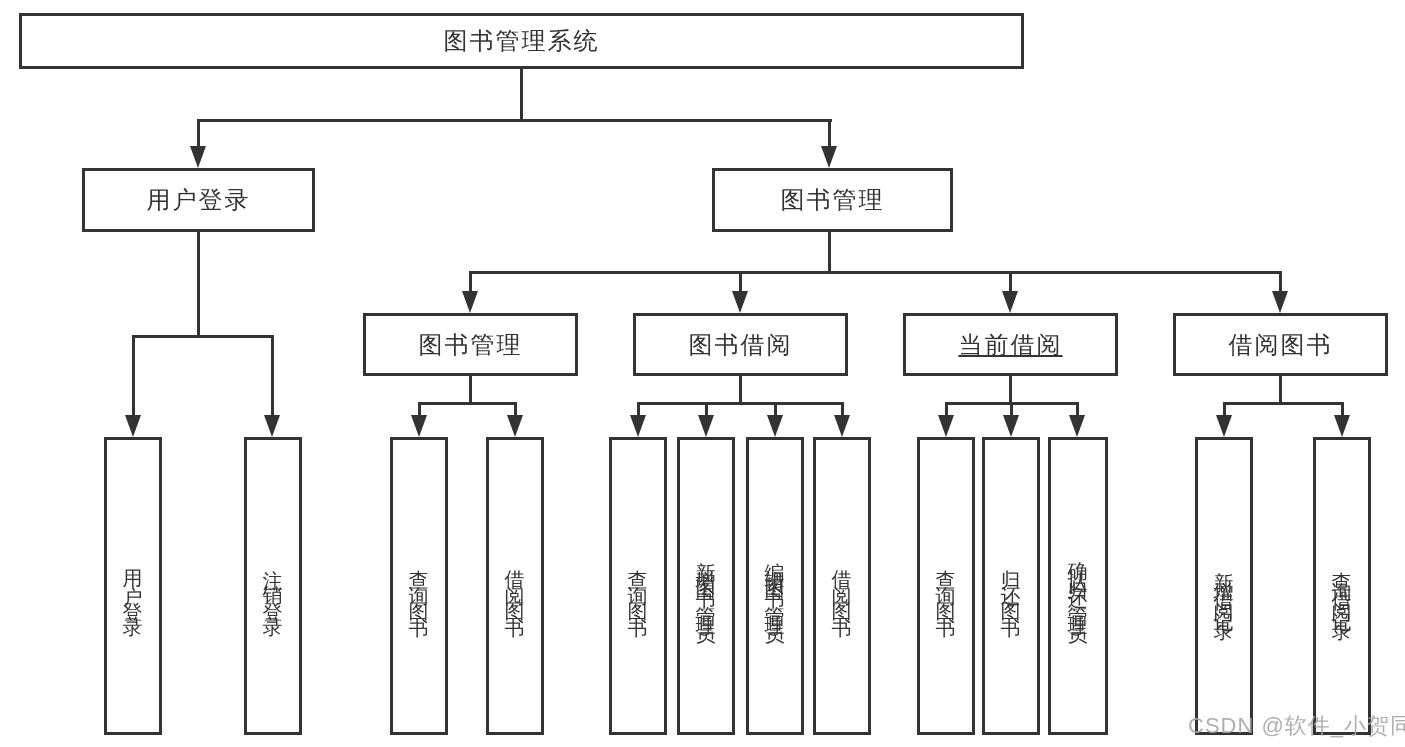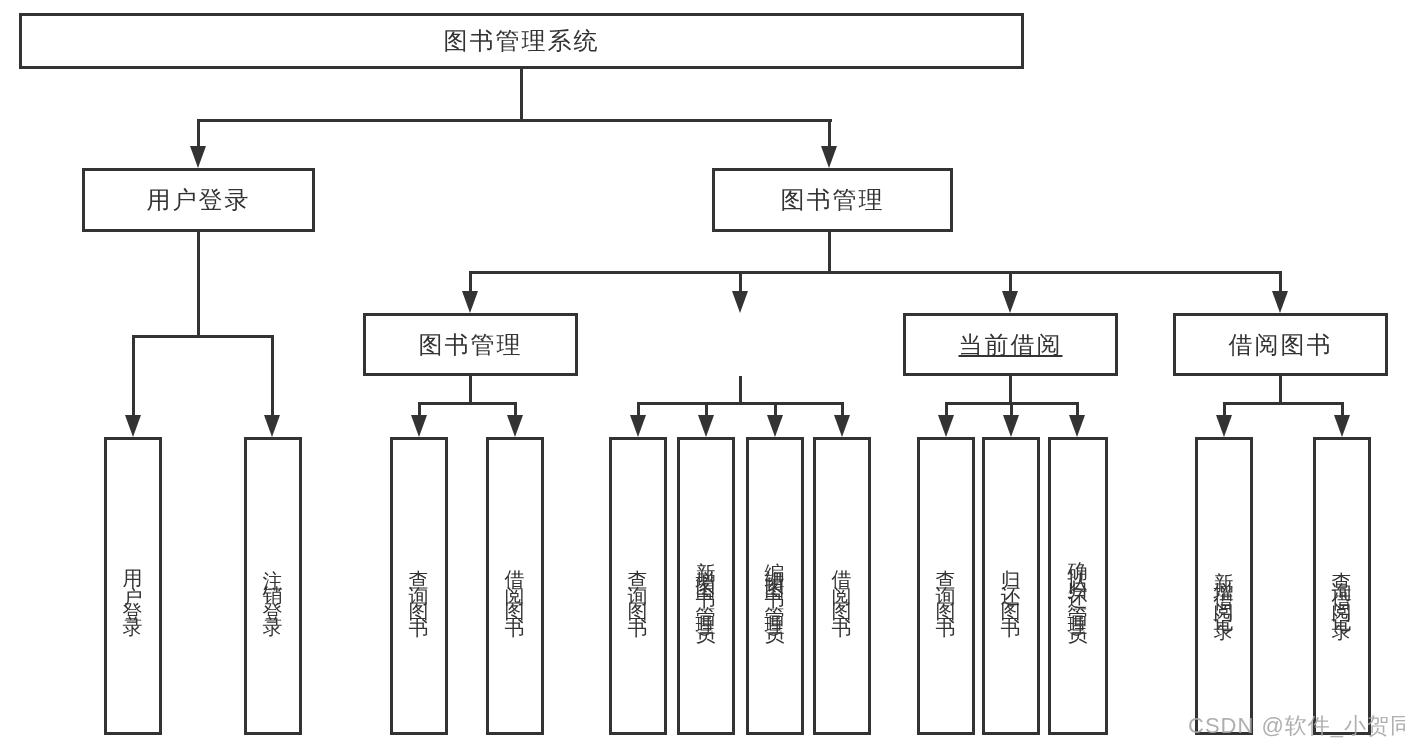--- a/index.html
+++ b/index.html
@@ -47,20 +47,23 @@
   </div>
 
   <div class="node hnode" style="left:712px;top:168px;width:241px;height:64px;">
     <span>图书管理</span>
   </div>
 
   <div class="node hnode" style="left:363px;top:313px;width:215px;height:63px;">
     <span>图书管理</span>
   </div>
 
+  <div class="node hnode" style="left:633px;top:313px;width:215px;height:63px;">
+    <span>图书借阅</span>
+  </div>
 
   <div class="node hnode" style="left:903px;top:313px;width:215px;height:63px;text-decoration:underline;">
     <span>当前借阅</span>
   </div>
 
   <div class="node hnode" style="left:1173px;top:313px;width:215px;height:63px;">
     <span>借阅图书</span>
   </div>
 
   <div class="node leaf" style="left:104px;">

